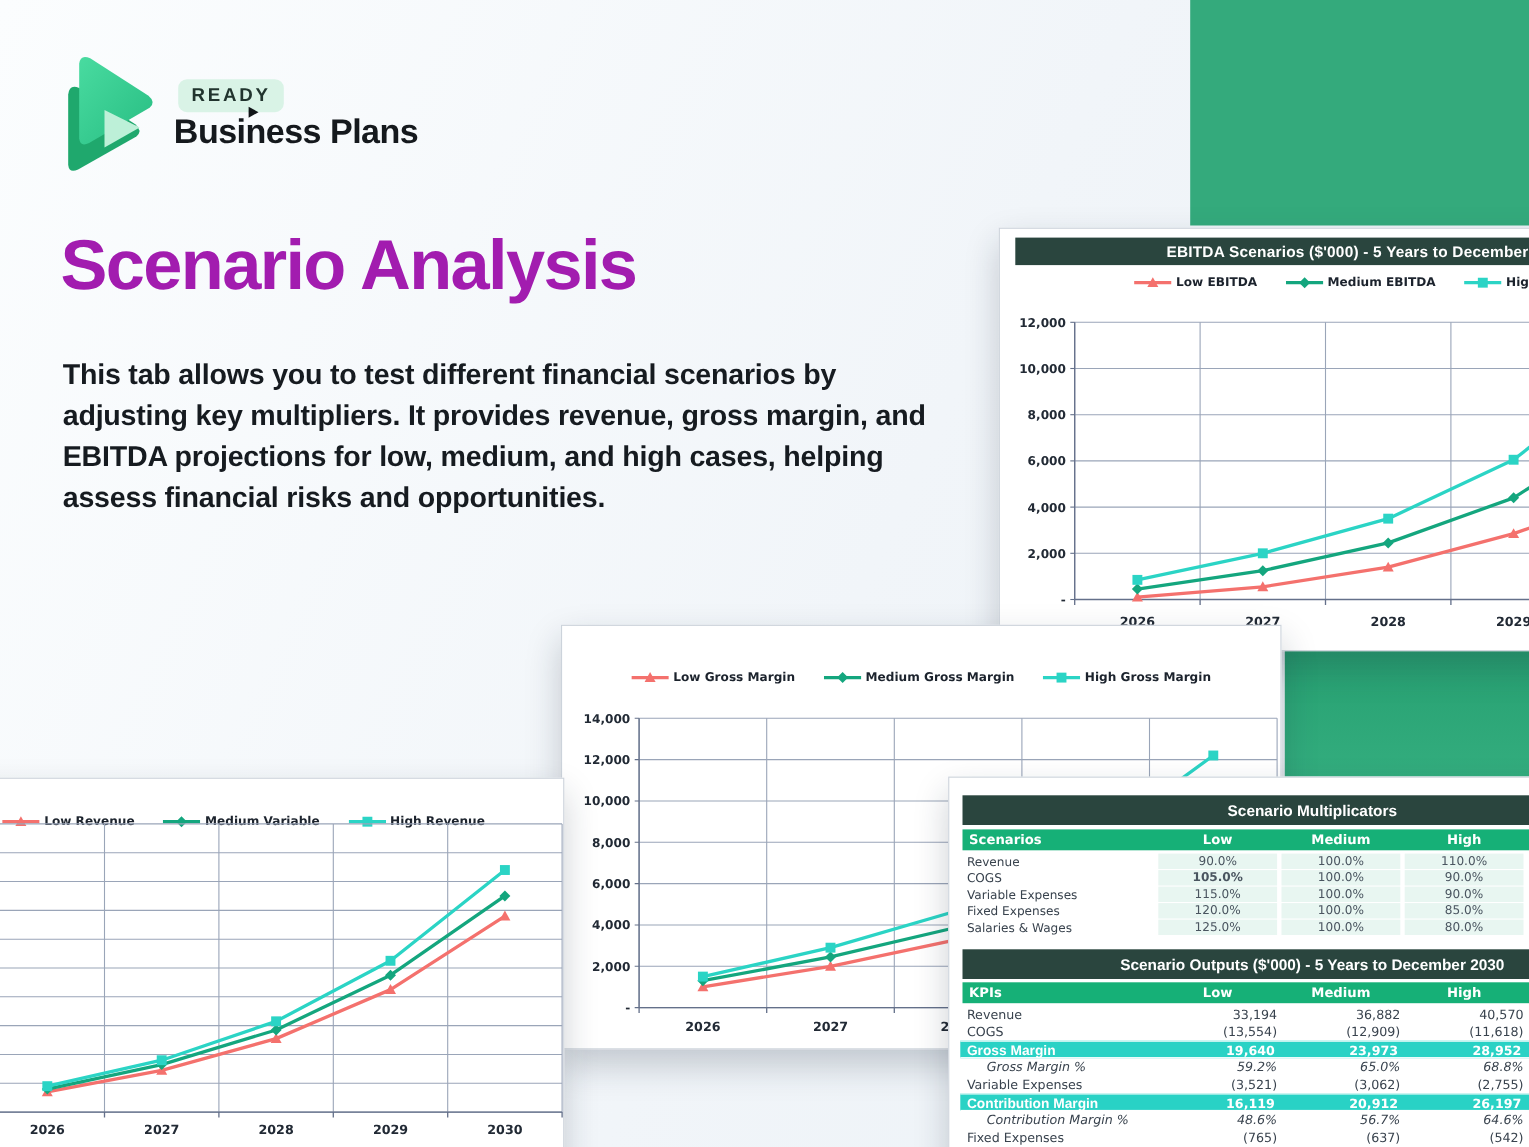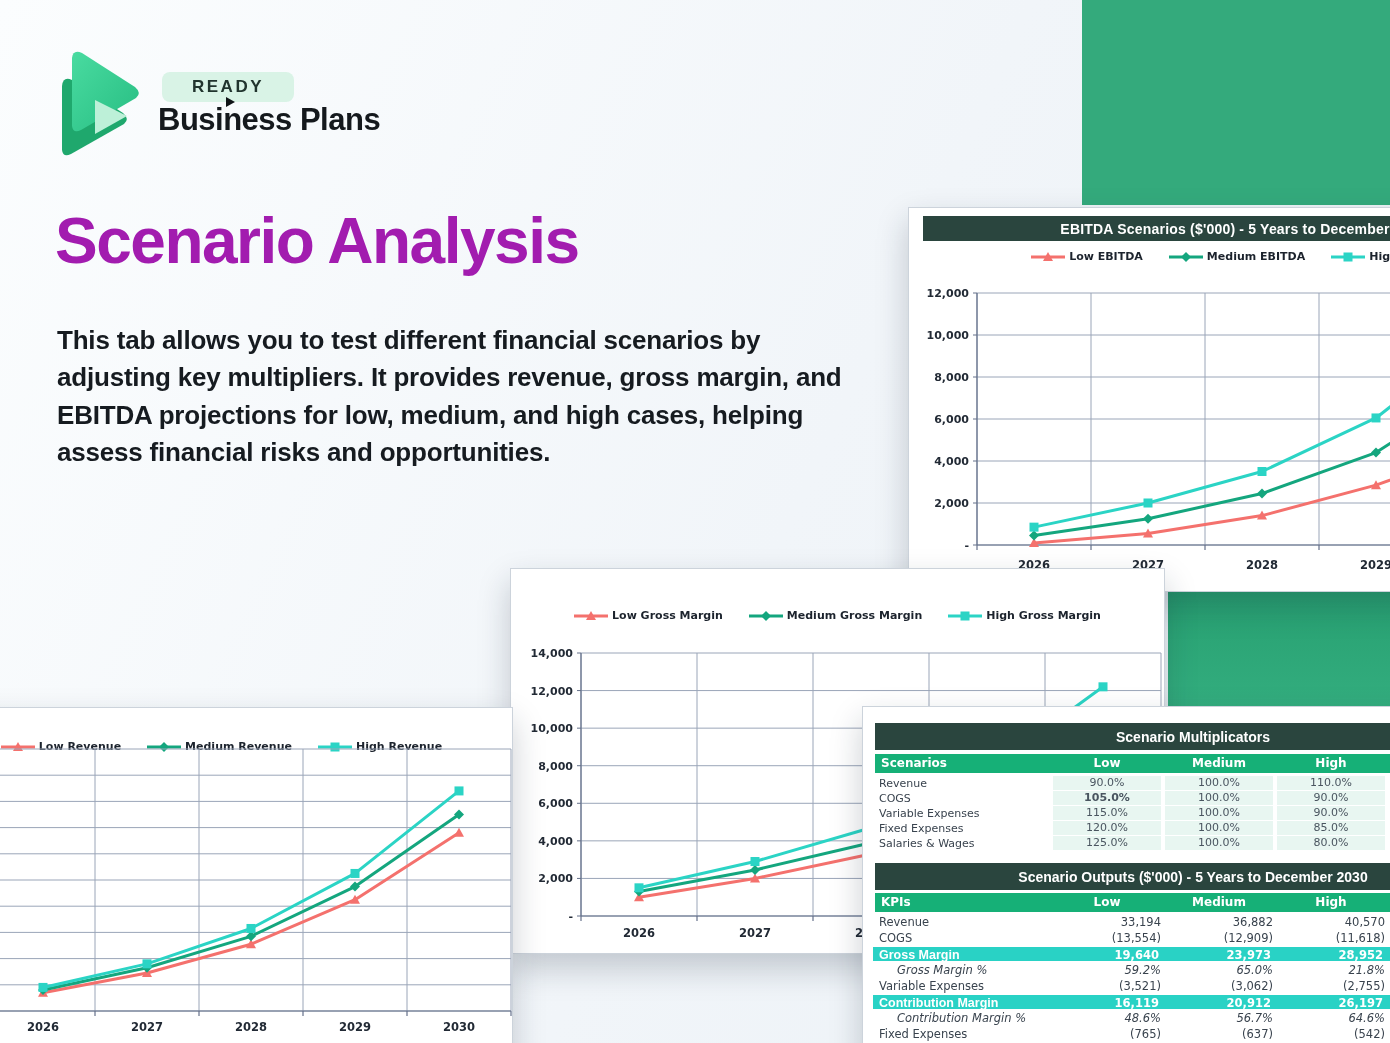--- a/index.html
+++ b/index.html
@@ -9,21 +9,21 @@
     font-family:"Liberation Sans",sans-serif;
   }
   .abs{position:absolute;}
   
   #decor-top-right{left:1082px;top:0;width:318px;height:205px;background:var(--accent-green,#34aa7c);}
   #decor-mid-right{left:1168px;top:590px;width:232px;height:116px;
     background:linear-gradient(180deg,#27a071,#33ad7e);}
   
   #brand{left:50px;top:44px;width:420px;height:120px;}
   #ready-badge{left:112px;top:28px;background:#d9f3e6;color:#21342e;border-radius:8px;
-    font-weight:bold;font-size:17px;letter-spacing:2.5px;padding:5px 30px;}
+    font-weight:bold;font-size:17px;letter-spacing:2.5px;padding:5px 12px;}
   #brand-name{left:108px;top:58px;font-size:31px;font-weight:800;color:#15191d;letter-spacing:-.5px;}
   #play-glyph{left:176px;top:53px;width:0;height:0;border-left:9px solid #101417;
     border-top:5px solid transparent;border-bottom:5px solid transparent;}
   
   #page-title{left:55px;top:204px;font-size:64px;font-weight:800;color:#a21caf;letter-spacing:-1.5px;}
   #page-description{left:57px;top:322px;width:805px;font-size:26px;font-weight:bold;
     color:#161b20;line-height:1.44;letter-spacing:-.2px;}
   
   .card{position:absolute;background:#fff;border:1px solid #ccd3db;
     box-shadow:0 14px 30px rgba(25,35,55,.22);}
@@ -297,21 +297,21 @@
           <line x1="0" y1="6" x2="34" y2="6" stroke="#f4716d" stroke-width="3"></line>
           <path d="M 17 1 L 22 10 L 12 10 Z" fill="#f4716d"></path>
         </svg>
         <span>Low Revenue</span>
       </span>
       <span class="legend-item">
         <svg width="34" height="12">
           <line x1="0" y1="6" x2="34" y2="6" stroke="#14a67e" stroke-width="3"></line>
           <path d="M 17 1 L 22 6 L 17 11 L 12 6 Z" fill="#14a67e"></path>
         </svg>
-        <span>Medium Revenue</span>
+        <span>Medium Variable</span>
       </span>
       <span class="legend-item">
         <svg width="34" height="12">
           <line x1="0" y1="6" x2="34" y2="6" stroke="#2bd4c5" stroke-width="3"></line>
           <rect x="12.5" y="1.5" width="9" height="9" fill="#2bd4c5"></rect>
         </svg>
         <span>High Revenue</span>
       </span>
     </div>
   <div></div>
@@ -441,21 +441,21 @@
       <div class="o-row total" style="top: 239px;">
         <span class="lbl">Gross Margin</span>
         <span class="o-val o-v1">19,640</span>
         <span class="o-val o-v2">23,973</span>
         <span class="o-val o-v3">28,952</span>
       </div>
       <div class="o-row pct" style="top: 255px;">
         <span class="lbl">Gross Margin %</span>
         <span class="o-val o-v1">59.2%</span>
         <span class="o-val o-v2">65.0%</span>
-        <span class="o-val o-v3">21.8%</span>
+        <span class="o-val o-v3">68.8%</span>
       </div>
       <div class="o-row plain" style="top: 271px;">
         <span class="lbl">Variable Expenses</span>
         <span class="o-val o-v1">(3,521)</span>
         <span class="o-val o-v2">(3,062)</span>
         <span class="o-val o-v3">(2,755)</span>
       </div>
       <div class="o-row total" style="top: 287px;">
         <span class="lbl">Contribution Margin</span>
         <span class="o-val o-v1">16,119</span>

